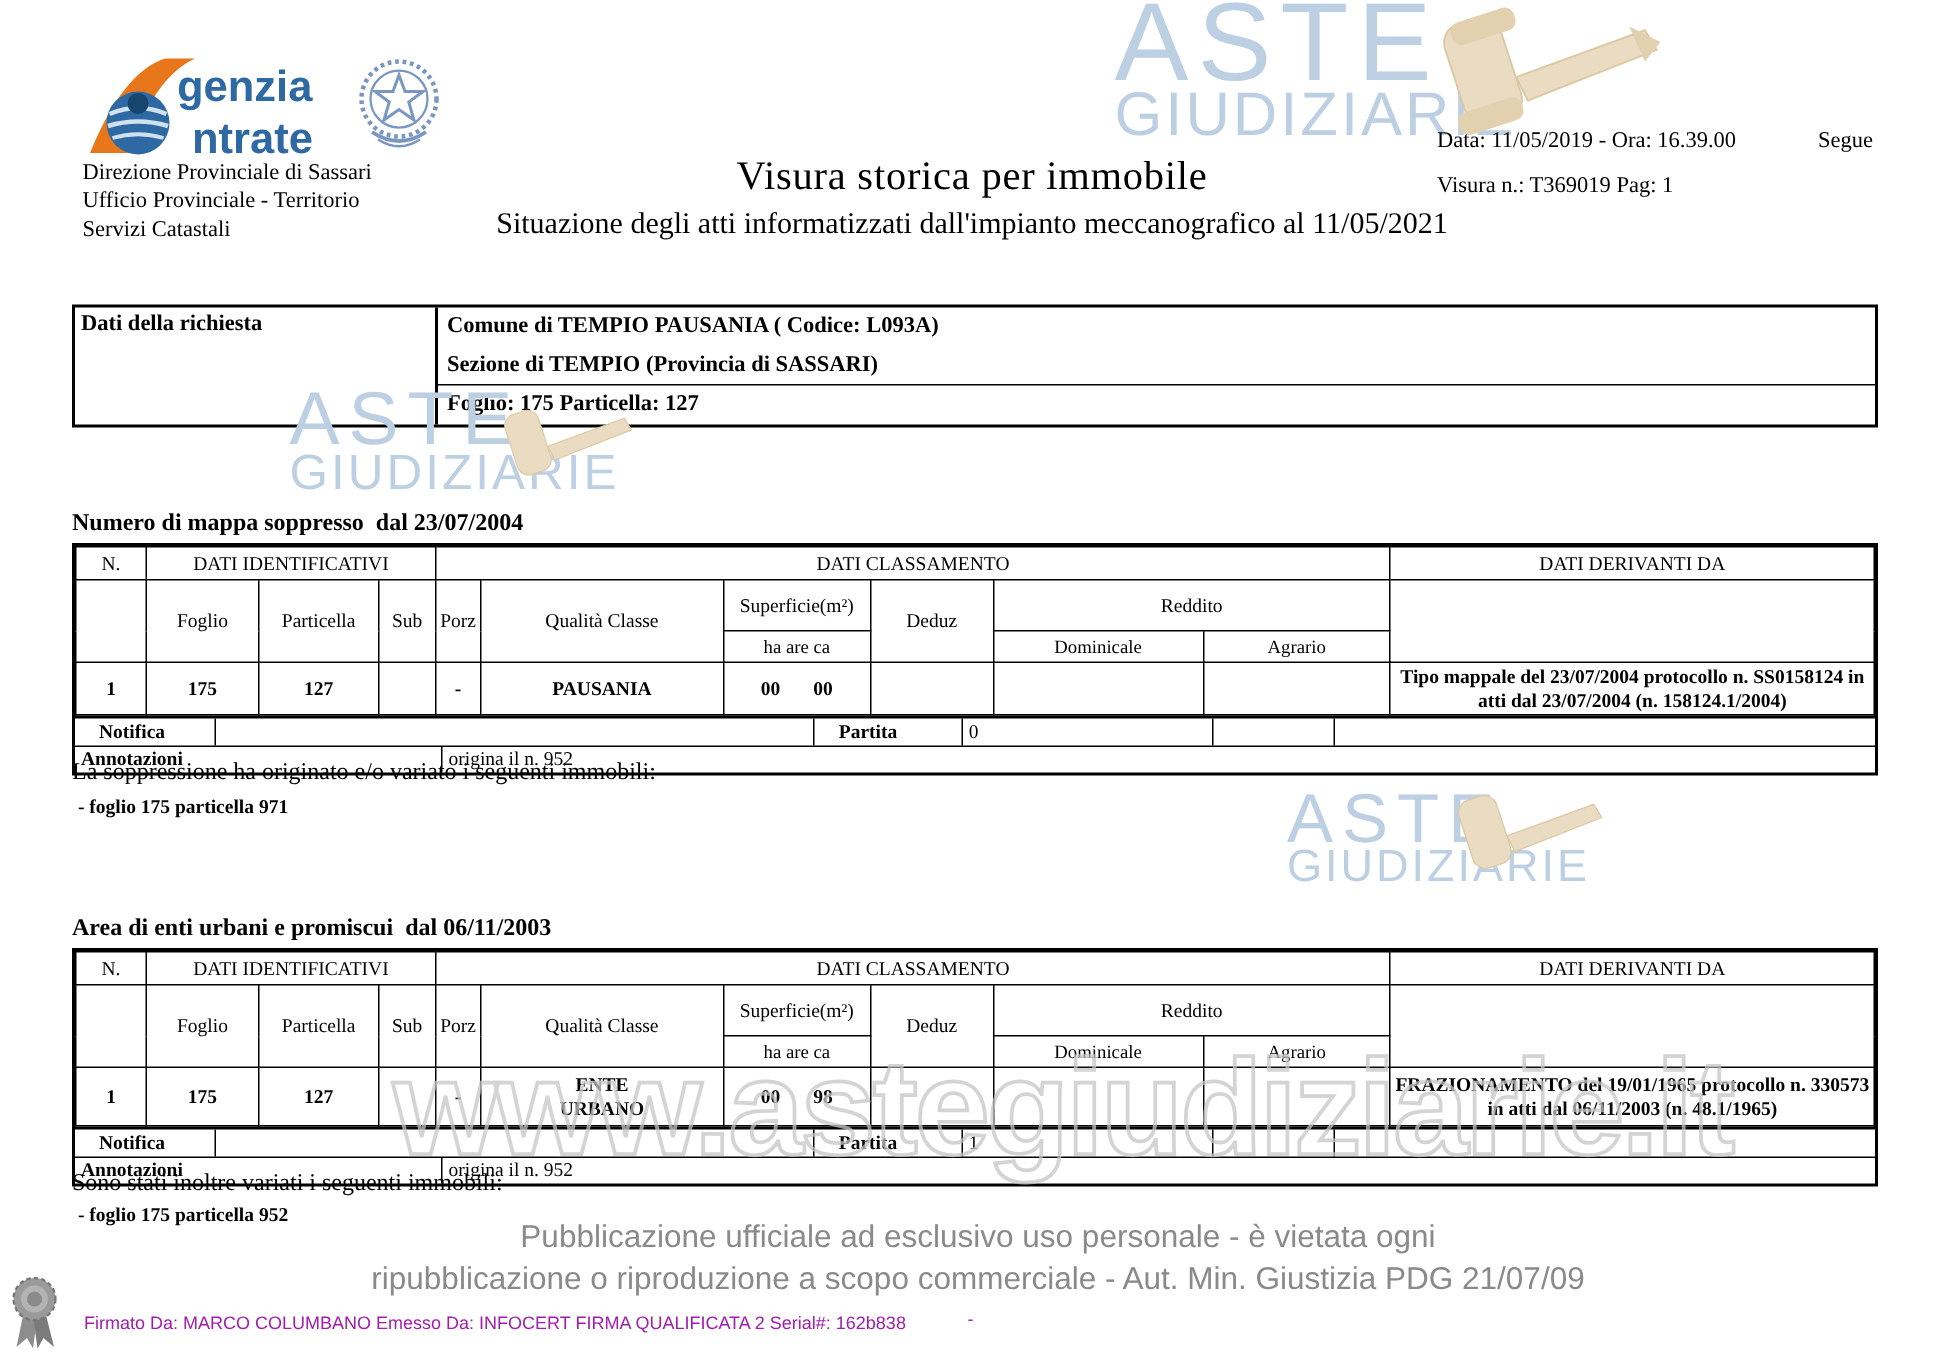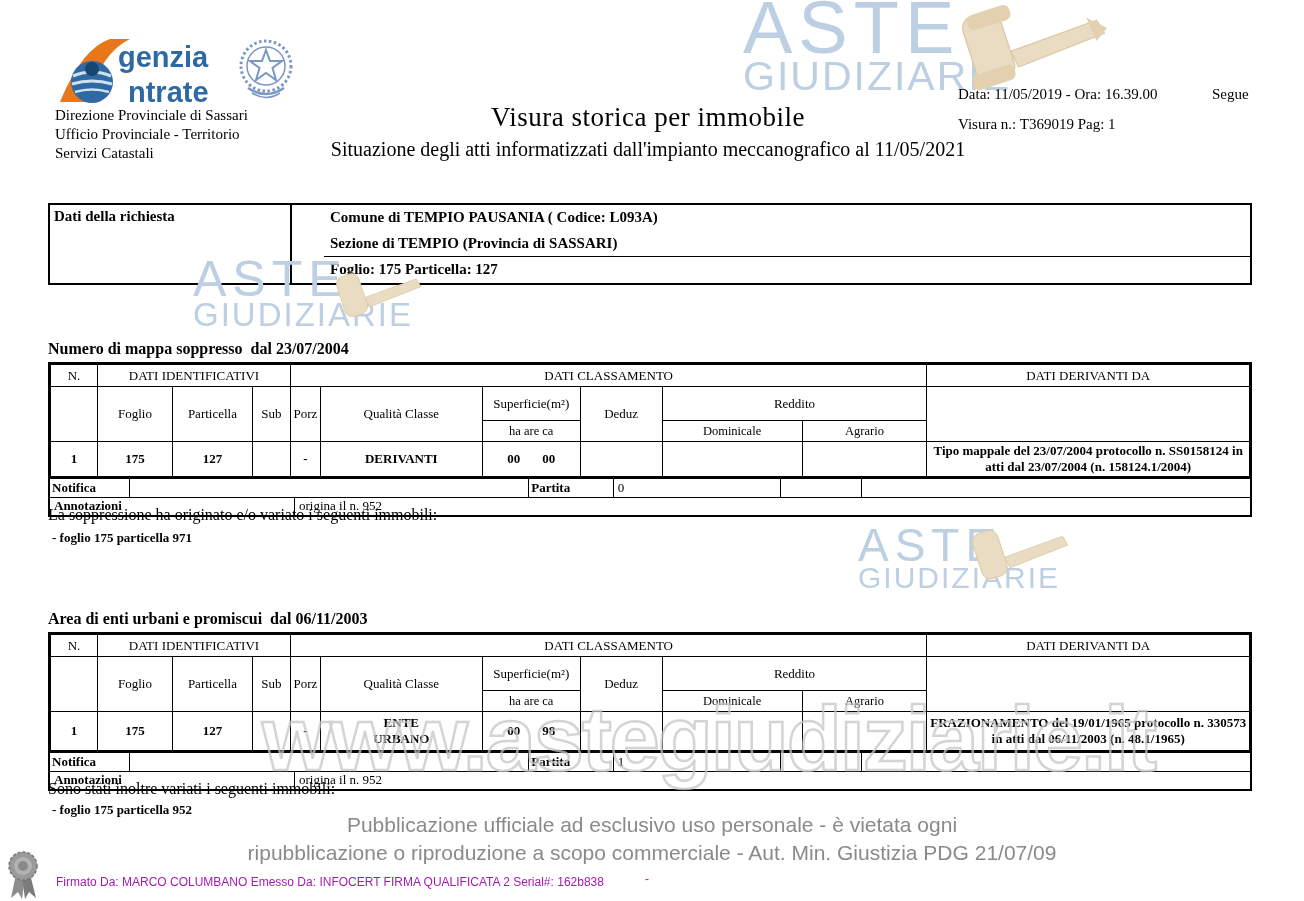--- a/index.html
+++ b/index.html
@@ -19,21 +19,21 @@
   .wm .giud{letter-spacing:2px;}
   .wm-url{font-family:"Liberation Sans",sans-serif;font-weight:bold;
           color:rgba(255,255,255,0.05);-webkit-text-stroke:2.5px #c6c6c6;
           letter-spacing:-2px;opacity:.75;pointer-events:none;white-space:nowrap;}
 
   
   .reqtbl{width:1200px;border:2px solid #000;display:flex;font-size:15px;font-weight:bold;}
   .reqtbl .lcol{width:240px;border-right:2px solid #000;display:flex;flex-direction:column;justify-content:space-between;}
   .reqtbl .lcol div{padding:3px 4px 2px 4px;}
   .reqtbl .rcol{flex:1;display:flex;flex-direction:column;}
-  .reqtbl .rcol div{height:26px;line-height:25px;padding-left:6px;margin-left:32px;}
+  .reqtbl .rcol div{height:26px;line-height:25px;padding-left:6px;}
   .reqtbl .rcol .r3{border-top:1px solid #000;}
 
   .section-heading{font-size:16px;font-weight:bold;white-space:pre;}
 
   
   .tblwrap{width:1200px;border:2px solid #000;}
   table.cad{width:100%;border-collapse:collapse;table-layout:fixed;font-size:13px;}
   table.cad th, table.cad td{border:1px solid #000;text-align:center;vertical-align:middle;
       font-weight:normal;padding:0 2px;overflow:hidden;}
   table.cad tr.hA th{height:21px;}
@@ -43,21 +43,21 @@
   table.cad tr.data1 td{height:34px;}
   table.cad tr.data2 td{height:38px;}
   td.qualita-left{text-align:left;padding-left:8px;}
   td.qualita-center{white-space:pre-line;line-height:1.25;}
   .supvals{display:flex;justify-content:center;gap:22px;}
   td.derivanti-cell{text-align:left;padding:1px 4px;line-height:1.2;font-size:13px;}
 
   .nrow{display:flex;border-top:2px solid #000;height:18px;font-size:13px;line-height:17px;}
   .nrow > div{border-left:1px solid #000;}
   .nrow > div:first-child{border-left:none;}
-  .nrow .lbl{font-weight:bold;padding-left:2px;text-align:left;}
+  .nrow .lbl{font-weight:bold;padding-left:16px;text-align:left;}
   .arow{display:flex;border-top:1px solid #000;height:17px;font-size:13px;line-height:16px;}
   .arow .lbl{width:240px;font-weight:bold;padding-left:4px;}
   .arow .val{flex:1;border-left:1px solid #000;padding-left:4px;}
 
   .note-text{font-size:16px;}
   .note-text-sm{font-size:16px;}
   .note-bold{font-size:13px;font-weight:bold;}
 
   .disclaimer{width:1290px;text-align:center;font-family:"Liberation Sans",sans-serif;
               font-size:21px;color:#8a8a8a;}
@@ -172,21 +172,21 @@
         <th>ha are ca</th>
         <th>Dominicale</th>
         <th>Agrario</th>
       </tr>
       <tr class="data data1">
         <td>1</td>
         <td>175</td>
         <td>127</td>
         <td></td>
         <td>-</td>
-        <td class="qualita-left">DERIVANTI</td>
+        <td class="qualita-left">PAUSANIA</td>
         <td>
           <div class="supvals">
             <span>00</span>
             <span>00</span>
           </div>
         </td>
         <td></td>
         <td></td>
         <td></td>
         <td class="derivanti-cell">Tipo mappale del 23/07/2004 protocollo n. SS0158124 in atti dal 23/07/2004 (n. 158124.1/2004)</td>

